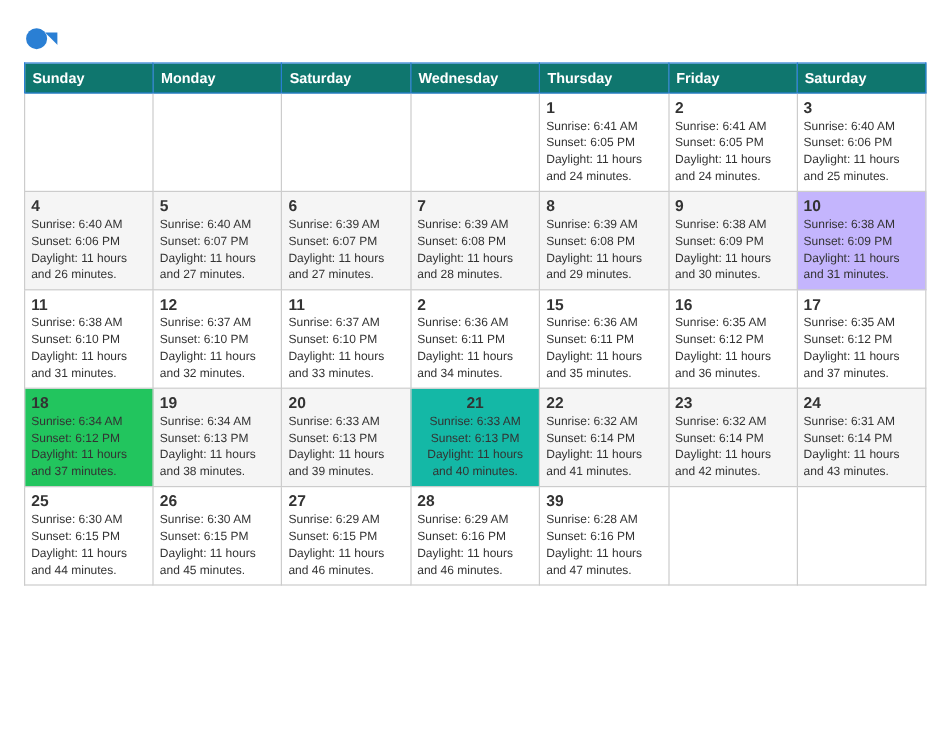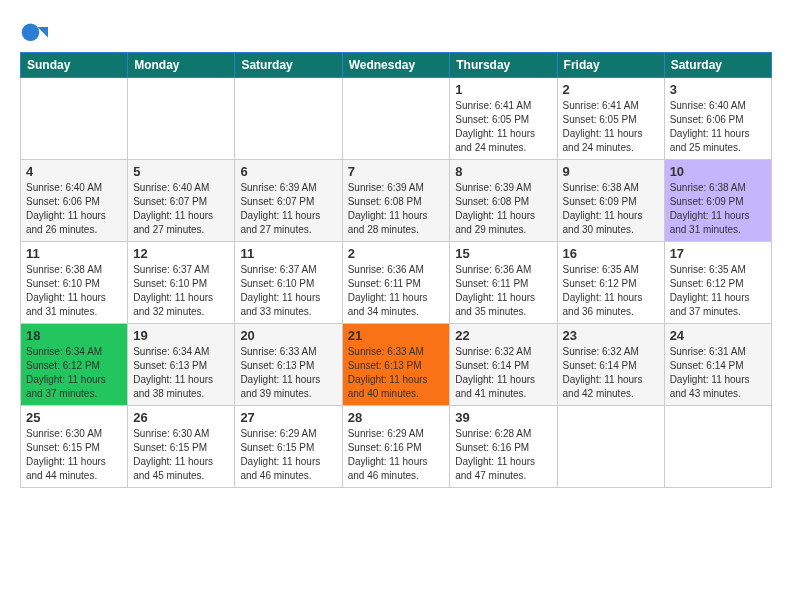--- a/index.html
+++ b/index.html
@@ -241,21 +241,21 @@
           <div class="day-info" style="white-space: pre-line;">Sunrise: 6:34 AM
 Sunset: 6:13 PM
 Daylight: 11 hours and 38 minutes.</div>
         </td>
         <td style="background: rgb(245, 245, 245);">
           <div class="day-number">20</div>
           <div class="day-info" style="white-space: pre-line;">Sunrise: 6:33 AM
 Sunset: 6:13 PM
 Daylight: 11 hours and 39 minutes.</div>
         </td>
-        <td style="background: #f97316;">
+        <td style="background: #14b8a6; text-align: center;">
           <div class="day-number">21</div>
           <div class="day-info" style="white-space: pre-line;">Sunrise: 6:33 AM
 Sunset: 6:13 PM
 Daylight: 11 hours and 40 minutes.</div>
         </td>
         <td style="background: rgb(245, 245, 245); margin-top: 24px;">
           <div class="day-number">22</div>
           <div class="day-info" style="white-space: pre-line;">Sunrise: 6:32 AM
 Sunset: 6:14 PM
 Daylight: 11 hours and 41 minutes.</div>

